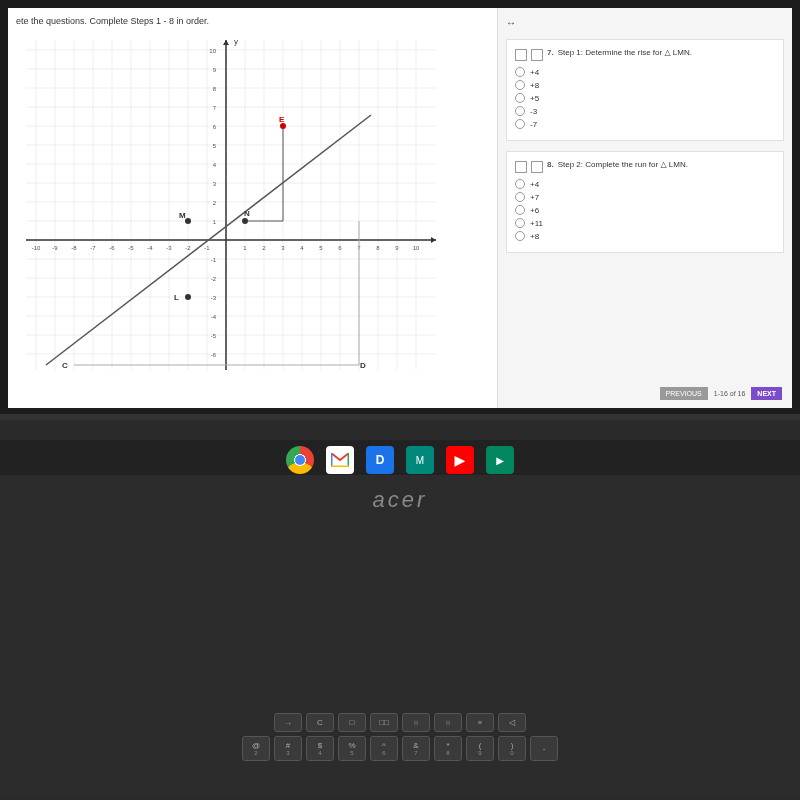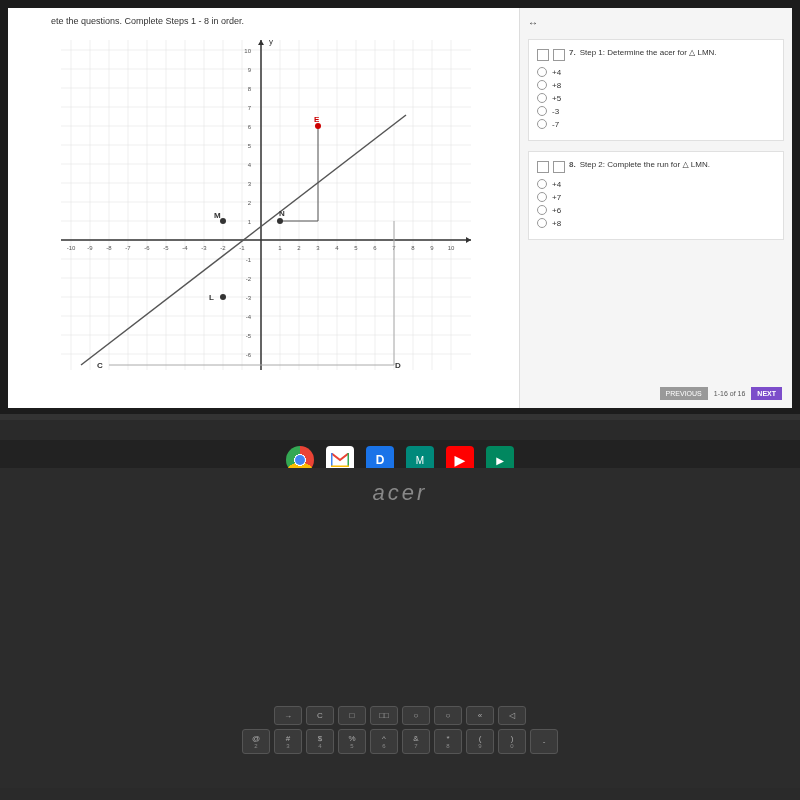--- a/index.html
+++ b/index.html
@@ -33,21 +33,20 @@
     
     .screen-content {
       position: absolute;
       top: 8px;
       left: 8px;
       width: 784px;
       height: 400px;
       background: #fff;
       display: flex;
       overflow: hidden;
-      padding-left: 35px;
     }
 
     
     .left-panel {
       width: 490px;
       height: 400px;
       background: #fff;
       position: relative;
       padding: 8px;
       border-right: 1px solid #ddd;
@@ -195,21 +194,21 @@
       border-radius: 50%;
       display: flex;
       align-items: center;
       justify-content: center;
       font-size: 14px;
     }
 
     
     .keyboard-area {
       position: absolute;
-      bottom: 12px;
+      bottom: 5px;
       left: 0;
       width: 800px;
       height: 320px;
       background: #2c2c2c;
     }
 
     .acer-logo {
       position: absolute;
       top: 12px;
       left: 50%;
@@ -401,21 +400,21 @@
 
       <div class="right-panel">
 
         <div class="arrow-top">↔</div>
 
         <div class="question-section">
           <div class="question-header">
             <div class="question-checkbox"></div>
             <div class="question-checkbox"></div>
             <span class="question-number">7.</span>
-            <span class="question-text">Step 1: Determine the acer for △ LMN.</span>
+            <span class="question-text">Step 1: Determine the rise for △ LMN.</span>
           </div>
           <div class="radio-option">
             <div class="radio-circle"></div>
             <span class="option-text">+4</span>
           </div>
           <div class="radio-option">
             <div class="radio-circle"></div>
             <span class="option-text">+8</span>
           </div>
           <div class="radio-option">
@@ -443,20 +442,24 @@
             <div class="radio-circle"></div>
             <span class="option-text">+4</span>
           </div>
           <div class="radio-option">
             <div class="radio-circle"></div>
             <span class="option-text">+7</span>
           </div>
           <div class="radio-option">
             <div class="radio-circle"></div>
             <span class="option-text">+6</span>
+          </div>
+          <div class="radio-option">
+            <div class="radio-circle"></div>
+            <span class="option-text">+11</span>
           </div>
           <div class="radio-option">
             <div class="radio-circle"></div>
             <span class="option-text">+8</span>
           </div>
         </div>
 
         <div class="bottom-nav">
           <button class="nav-prev-btn">PREVIOUS</button>
           <span class="nav-page-info">1-16 of 16</span>

